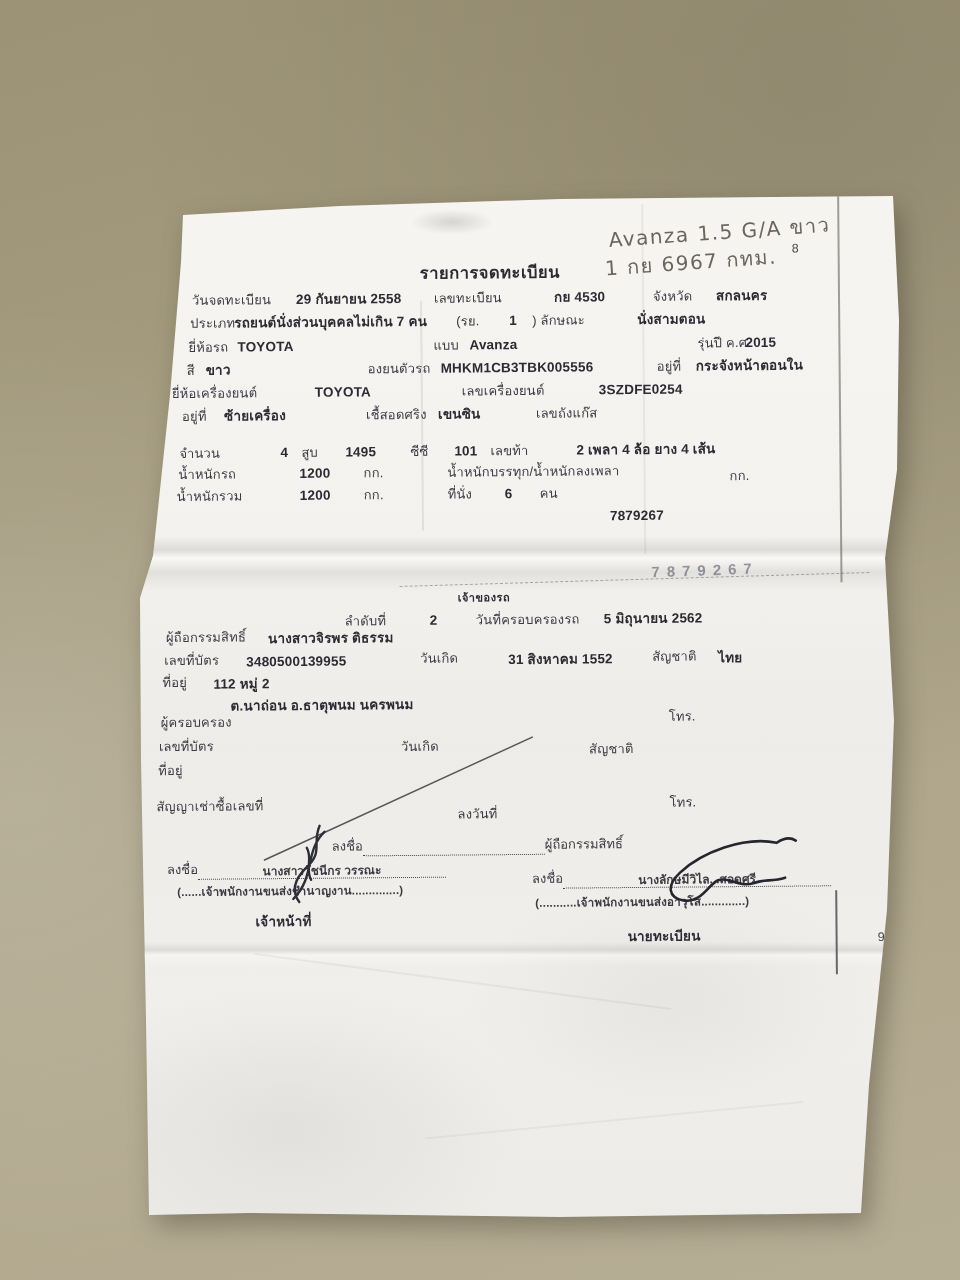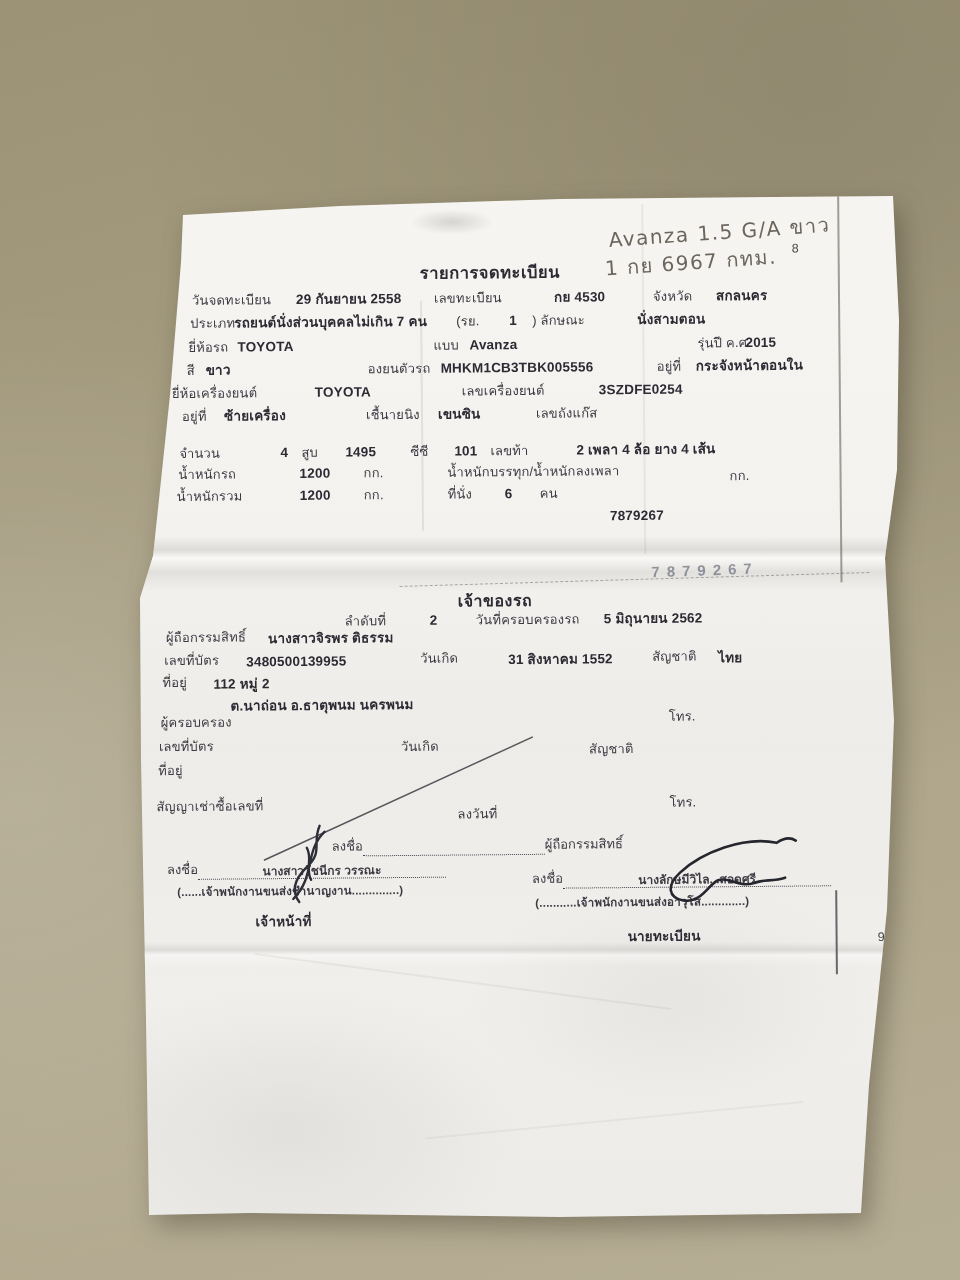--- a/index.html
+++ b/index.html
@@ -84,21 +84,21 @@
       <div class="t" style="left:659px;top:360px">อยู่ที่</div>
       <div class="t v" style="left:698px;top:360px">กระจังหน้าตอนใน</div>
 
       <div class="t" style="left:174px;top:383px">ยี่ห้อเครื่องยนต์</div>
       <div class="t v" style="left:317px;top:383px">TOYOTA</div>
       <div class="t" style="left:464px;top:383px">เลขเครื่องยนต์</div>
       <div class="t v" style="left:601px;top:383px">3SZDFE0254</div>
 
       <div class="t" style="left:184px;top:406px">อยู่ที่</div>
       <div class="t v" style="left:226px;top:406px">ซ้ายเครื่อง</div>
-      <div class="t" style="left:368px;top:406px">เชื้นายนิง</div>
+      <div class="t" style="left:368px;top:406px">เชื้สอดศริง</div>
       <div class="t v" style="left:440px;top:406px">เขนซิน</div>
       <div class="t" style="left:538px;top:406px">เลขถังแก๊ส</div>
 
       <div class="t" style="left:181px;top:443px">จำนวน</div>
       <div class="t v" style="left:282px;top:443px">4</div>
       <div class="t" style="left:303px;top:443px">สูบ</div>
       <div class="t v" style="left:347px;top:443px">1495</div>
       <div class="t" style="left:412px;top:443px">ซีซี</div>
       <div class="t v" style="left:456px;top:443px">101</div>
       <div class="t" style="left:492px;top:443px">เลขท้า</div>
@@ -115,21 +115,21 @@
       <div class="t" style="left:365px;top:486px">กก.</div>
       <div class="t" style="left:449px;top:486px">ที่นั่ง</div>
       <div class="t v" style="left:506px;top:486px">6</div>
       <div class="t" style="left:541px;top:486px">คน</div>
 
       <div class="t v" style="left:611px;top:509px">7879267</div>
 
       <div class="dash" style="left:400px;top:580px;width:470px"></div>
       <div class="t fade" style="left:652px;top:563px">7879267</div>
 
-      <div class="t title" style="left:458px;top:591px;font-size:16px">เจ้าของรถ</div>
+      <div class="t title" style="left:458px;top:591px;font-size:11px">เจ้าของรถ</div>
 
       <div class="t" style="left:345px;top:612px">ลำดับที่</div>
       <div class="t v" style="left:430px;top:612px">2</div>
       <div class="t" style="left:476px;top:612px">วันที่ครอบครองรถ</div>
       <div class="t v" style="left:604px;top:612px">5 มิถุนายน 2562</div>
 
       <div class="t" style="left:166px;top:627px">ผู้ถือกรรมสิทธิ์</div>
       <div class="t v" style="left:268px;top:629px">นางสาวจิรพร ติธรรม</div>
 
       <div class="t" style="left:164px;top:650px">เลขที่บัตร</div>

